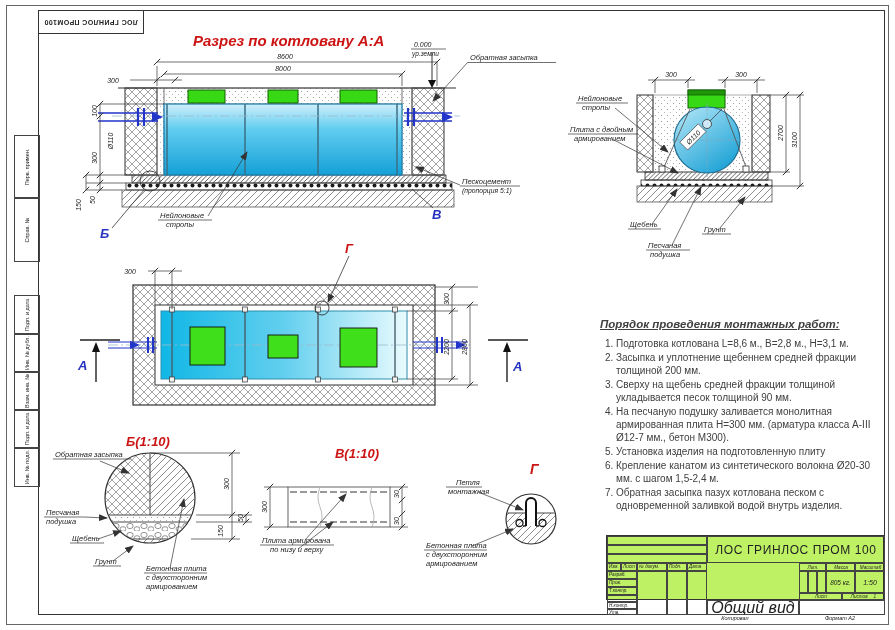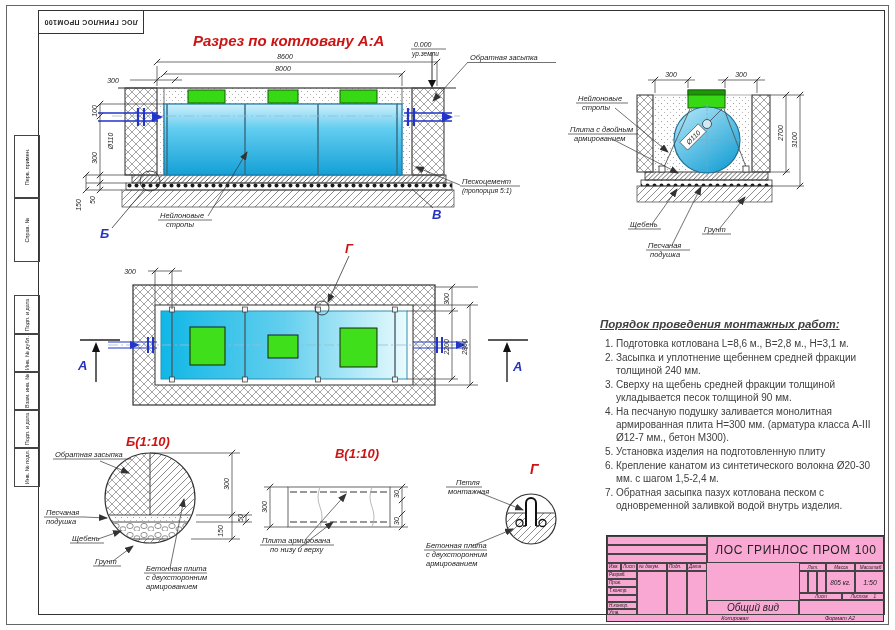--- a/index.html
+++ b/index.html
@@ -8,21 +8,21 @@
   .outer-border{left:6px;top:5px;width:881px;height:618px;border:1px solid #666;}
   .frame{left:38px;top:10px;width:845px;height:603px;border:1.5px solid #333;}
   .corner-stamp{left:38px;top:10px;width:104px;height:22px;border:1.2px solid #333;}
   .corner-stamp span{position:absolute;left:50%;top:50%;transform:translate(-50%,-50%) rotate(180deg);font-size:7px;font-weight:bold;white-space:nowrap;color:#222;letter-spacing:.4px;}
   .vcell{border:1.2px solid #444;width:24px;}
   .vcell span{position:absolute;left:50%;top:50%;transform:translate(-50%,-50%) rotate(-90deg);white-space:nowrap;font-size:5.5px;color:#222;}
   .instr{left:600px;top:318px;width:284px;color:#404040;}
   .instr h3{margin:0 0 7px 0;font-size:11.5px;font-style:italic;text-decoration:underline;}
   .instr ol{margin:0;padding-left:16px;font-size:10px;line-height:13px;}
   .instr li{margin:0 0 1px 0;}
-  .tb{left:606px;top:535px;width:278px;height:87px;border:1.5px solid #333;box-sizing:border-box;background:#f9a8d4;}
+  .tb{left:606px;top:535px;width:278px;height:65px;border:1.5px solid #333;box-sizing:border-box;background:#bef264;}
   .tb .cell{position:absolute;box-sizing:border-box;border:0.8px solid #444;color:#222;overflow:hidden;}
   .tb .lbl{font-size:4.6px;font-style:italic;padding-left:1px;}
   .tb .ctr{display:flex;align-items:center;justify-content:center;text-align:center;}
   .footnote{font-size:5.5px;font-style:italic;color:#222;}
   svg text{font-family:"Liberation Sans",sans-serif;font-style:italic;fill:#222;}
   svg .dim{font-size:7px;}
   svg .lab{font-size:7.5px;}
   svg .marker{font-size:13px;font-weight:bold;fill:#2433c0;}
   svg .red{fill:#cc1414;font-weight:bold;font-size:13px;}
 </style>
@@ -467,21 +467,21 @@
       <span>Подп. и дата</span>
     </div>
   <div class="abs vcell" style="left:14px;top:447px;height:38px;">
       <span>Инв. № подл.</span>
     </div>
 
   <div class="abs instr">
     <h3>Порядок проведения монтажных работ:</h3>
     <ol>
       <li>Подготовка котлована L=8,6 м., В=2,8 м., Н=3,1 м.</li>
-      <li>Засыпка и уплотнение щебеннем средней фракции толщиной 240 мм.</li>
+      <li>Засыпка и уплотнение щебеннем средней фракции толщиной 200 мм.</li>
       <li>Сверху на щебень средней фракции толщиной укладывается песок толщиной 90 мм.</li>
       <li>На песчаную подушку заливается монолитная армированная плита Н=300 мм. (арматура класса А-III Ø12-7 мм., бетон М300).</li>
       <li>Установка изделия на подготовленную плиту</li>
       <li>Крепление канатом из синтетического волокна Ø20-30 мм. с шагом 1,5-2,4 м.</li>
       <li>Обратная засыпка пазух котлована песком с одновременной заливкой водой внутрь изделия.</li>
     </ol>
   </div>
 
   <div class="abs tb">
 
@@ -498,21 +498,21 @@
     <div class="cell lbl" style="left:0;top:51px;width:30px;height:8px;">Т.контр.</div>
     <div class="cell" style="left:0;top:59px;width:30px;height:7px;"></div>
     <div class="cell lbl" style="left:0;top:66px;width:30px;height:7px;">Н.контр.</div>
     <div class="cell lbl" style="left:0;top:73px;width:30px;height:6px;">Утв.</div>
     <div class="cell" style="left:30px;top:35px;width:30px;height:44px;"></div>
     <div class="cell" style="left:60px;top:35px;width:20px;height:44px;"></div>
     <div class="cell" style="left:80px;top:35px;width:20px;height:44px;"></div>
 
     <div class="cell ctr" style="left:100px;top:0;width:178px;height:27px;font-size:12px;letter-spacing:.6px;">ЛОС ГРИНЛОС ПРОМ 100</div>
 
-    <div class="cell ctr" style="left:100px;top:64px;width:92px;height:15px;font-size:10px;font-style:italic;">Общий вид</div>
+    <div class="cell ctr" style="left:100px;top:64px;width:92px;height:15px;font-size:16px;font-style:italic;">Общий вид</div>
 
     <div class="cell lbl ctr" style="left:192px;top:27px;width:27px;height:8px;">Лит.</div>
     <div class="cell lbl ctr" style="left:219px;top:27px;width:29px;height:8px;">Масса</div>
     <div class="cell lbl ctr" style="left:248px;top:27px;width:30px;height:8px;">Масштаб</div>
     <div class="cell" style="left:192px;top:35px;width:9px;height:22px;"></div>
     <div class="cell" style="left:201px;top:35px;width:9px;height:22px;"></div>
     <div class="cell" style="left:210px;top:35px;width:9px;height:22px;"></div>
     <div class="cell ctr" style="left:219px;top:35px;width:29px;height:22px;font-size:6.5px;font-style:italic;">805 кг.</div>
     <div class="cell ctr" style="left:248px;top:35px;width:30px;height:22px;font-size:7px;font-style:italic;">1:50</div>
     <div class="cell lbl ctr" style="left:192px;top:57px;width:43px;height:7px;">Лист</div>

